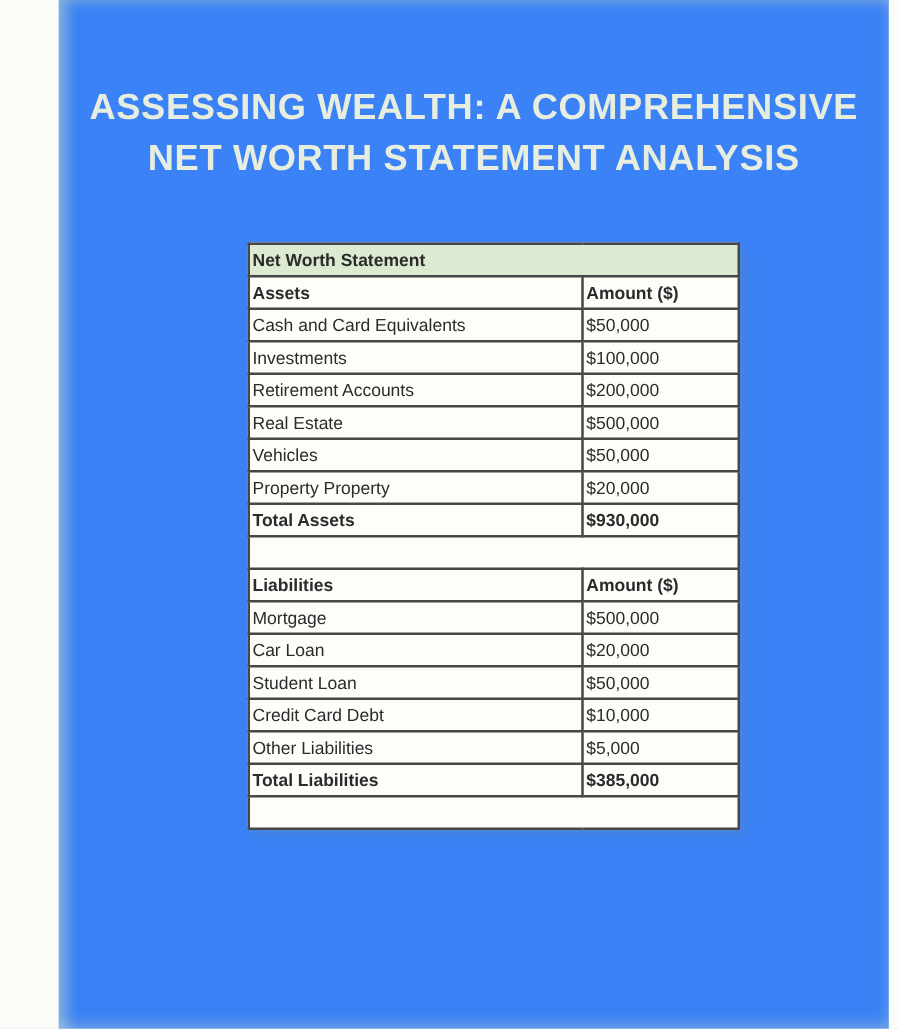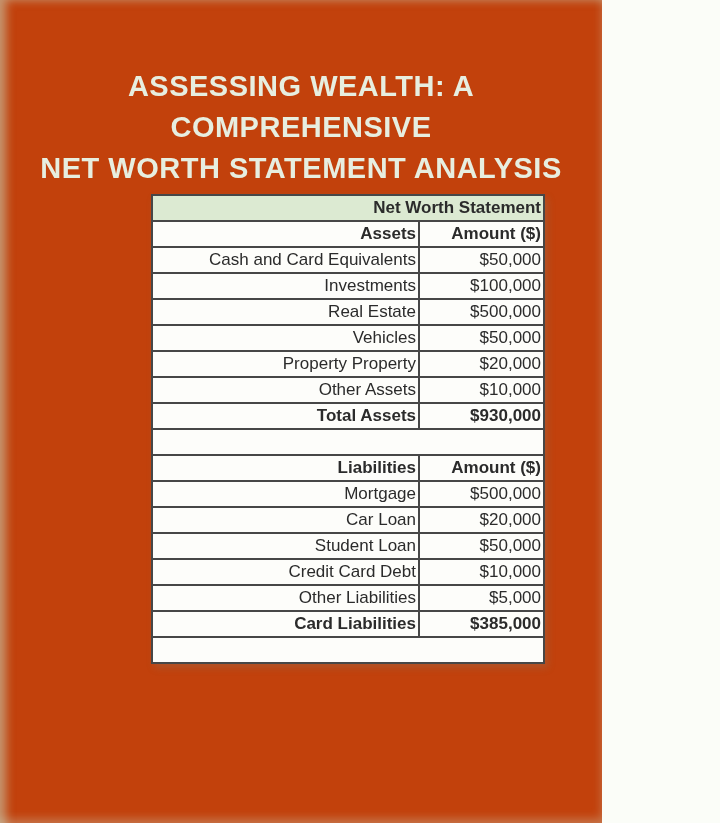--- a/index.html
+++ b/index.html
@@ -3,24 +3,25 @@
 <meta charset="utf-8">
 <style>
   html, body {
     margin: 0;
     padding: 0;
     background: #fbfdf8;
     font-family: "Liberation Sans", sans-serif;
   }
   .page {
     position: relative;
-    width: 602px;
+    width: 664px;
     height: 823px;
     overflow: hidden;
-    background: #c2410c;
+    background: #3b82f6;
+    margin-left: 47px;
   }
   
   .page::before {
     content: "";
     position: absolute;
     inset: 0;
     box-shadow: inset 14px 8px 10px -8px rgba(200,218,193,0.55),
                 inset -8px -12px 10px -8px rgba(205,220,198,0.35);
     pointer-events: none;
   }
@@ -43,23 +44,23 @@
     top: 194px;
     border-collapse: collapse;
     table-layout: fixed;
     background: #fdfdfa;
     box-shadow: 3px 4px 7px rgba(125,140,125,0.25);
   }
   table.nw-table td {
     border: 2px solid #474747;
     height: 24px;
     padding: 0 2px;
-    text-align: right;
+    text-align: left;
     vertical-align: middle;
-    font-size: 17px;
+    font-size: 14px;
     color: #2b2b2b;
     overflow: hidden;
     white-space: nowrap;
   }
   td.green-cell {
     background: #dcead2;
     font-weight: 700;
     font-size: 17.5px;
     color: #222;
   }
@@ -97,34 +98,34 @@
       </tr>
       <tr>
         <td>Cash and Card Equivalents</td>
         <td>$50,000</td>
       </tr>
       <tr>
         <td>Investments</td>
         <td>$100,000</td>
       </tr>
       <tr>
+        <td>Retirement Accounts</td>
+        <td>$200,000</td>
+      </tr>
+      <tr>
         <td>Real Estate</td>
         <td>$500,000</td>
       </tr>
       <tr>
         <td>Vehicles</td>
         <td>$50,000</td>
       </tr>
       <tr>
         <td>Property Property</td>
         <td>$20,000</td>
-      </tr>
-      <tr>
-        <td>Other Assets</td>
-        <td>$10,000</td>
       </tr>
       <tr>
         <td class="bold">Total Assets</td>
         <td class="bold">$930,000</td>
       </tr>
 
       <tr>
         <td colspan="2" class="spacer-cell"></td>
       </tr>
 
@@ -146,21 +147,21 @@
       </tr>
       <tr>
         <td>Credit Card Debt</td>
         <td>$10,000</td>
       </tr>
       <tr>
         <td>Other Liabilities</td>
         <td>$5,000</td>
       </tr>
       <tr>
-        <td class="bold">Card Liabilities</td>
+        <td class="bold">Total Liabilities</td>
         <td class="bold">$385,000</td>
       </tr>
 
       <tr>
         <td colspan="2" class="spacer-cell"></td>
       </tr>
 
     </tbody>
   </table>
 

